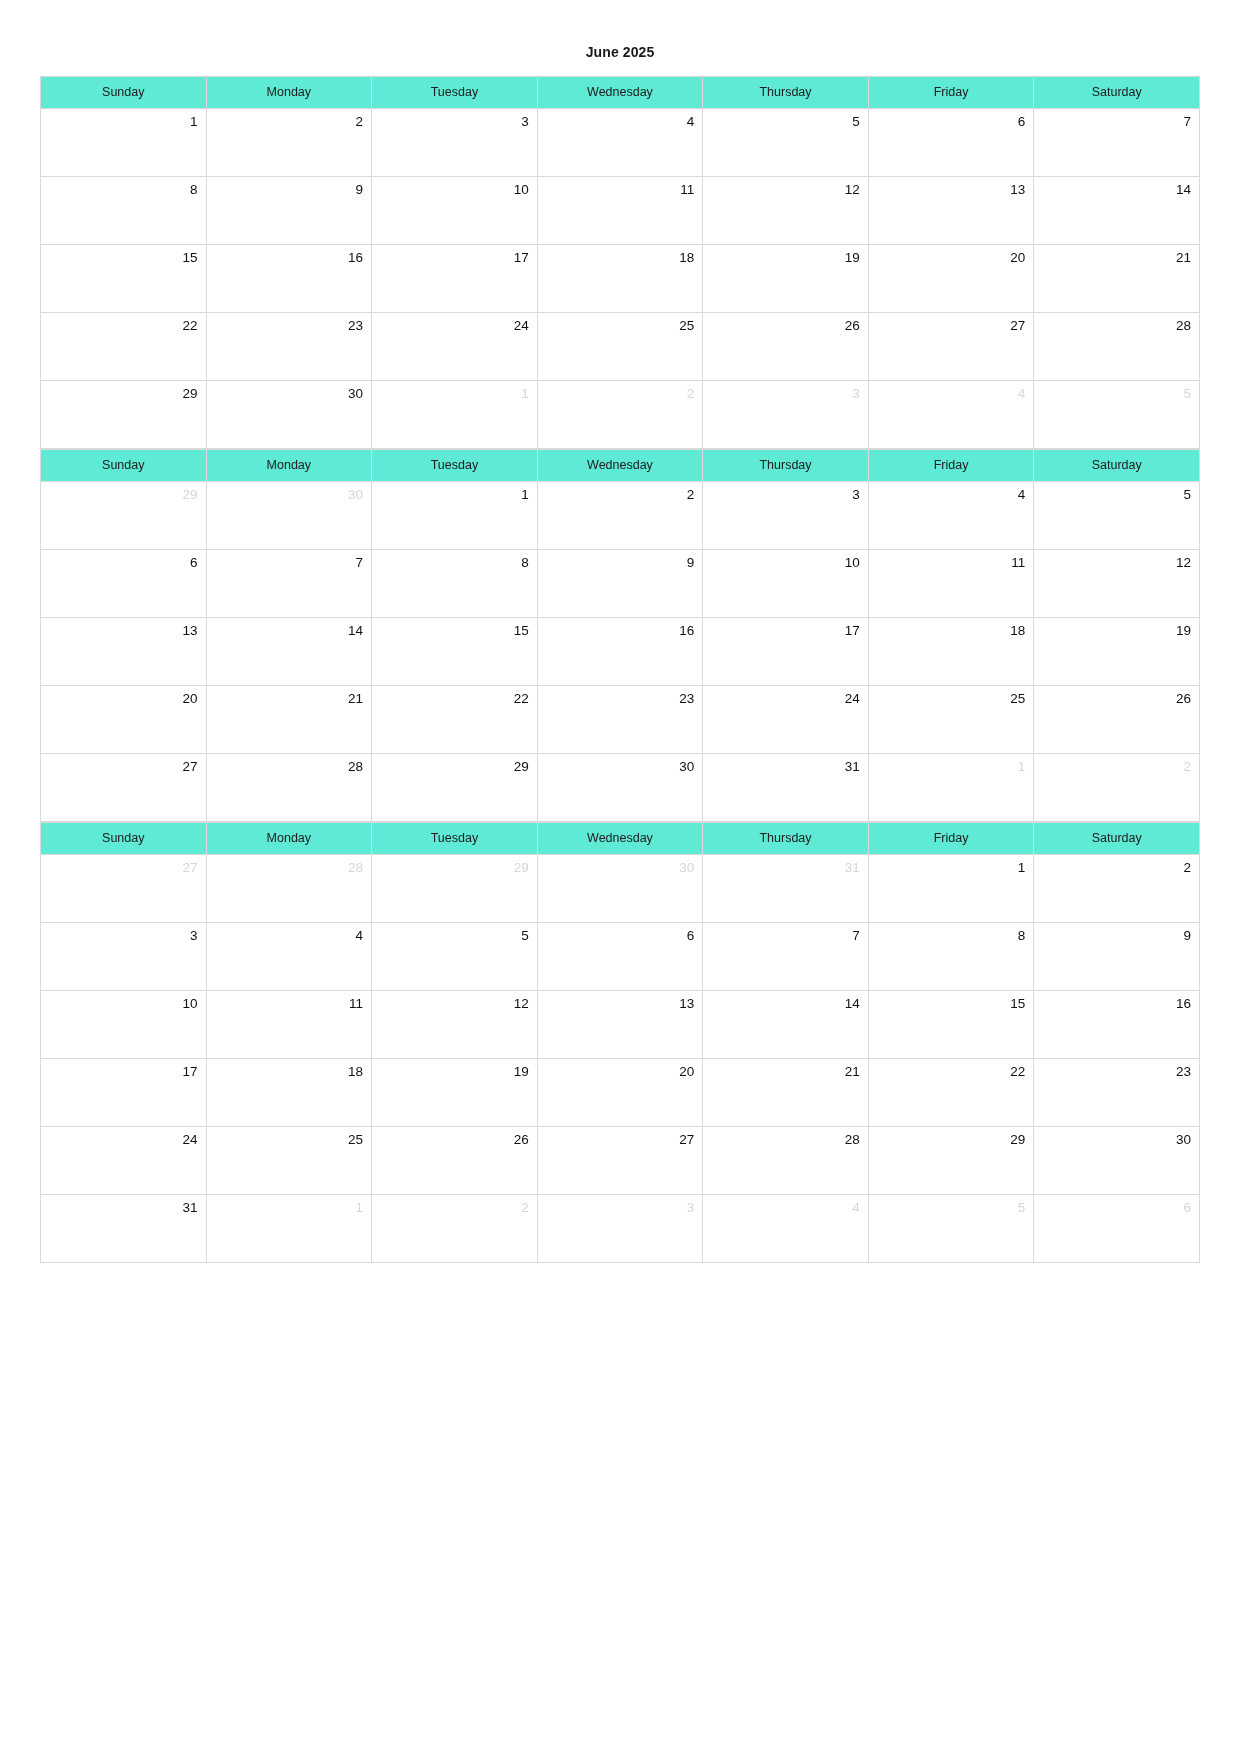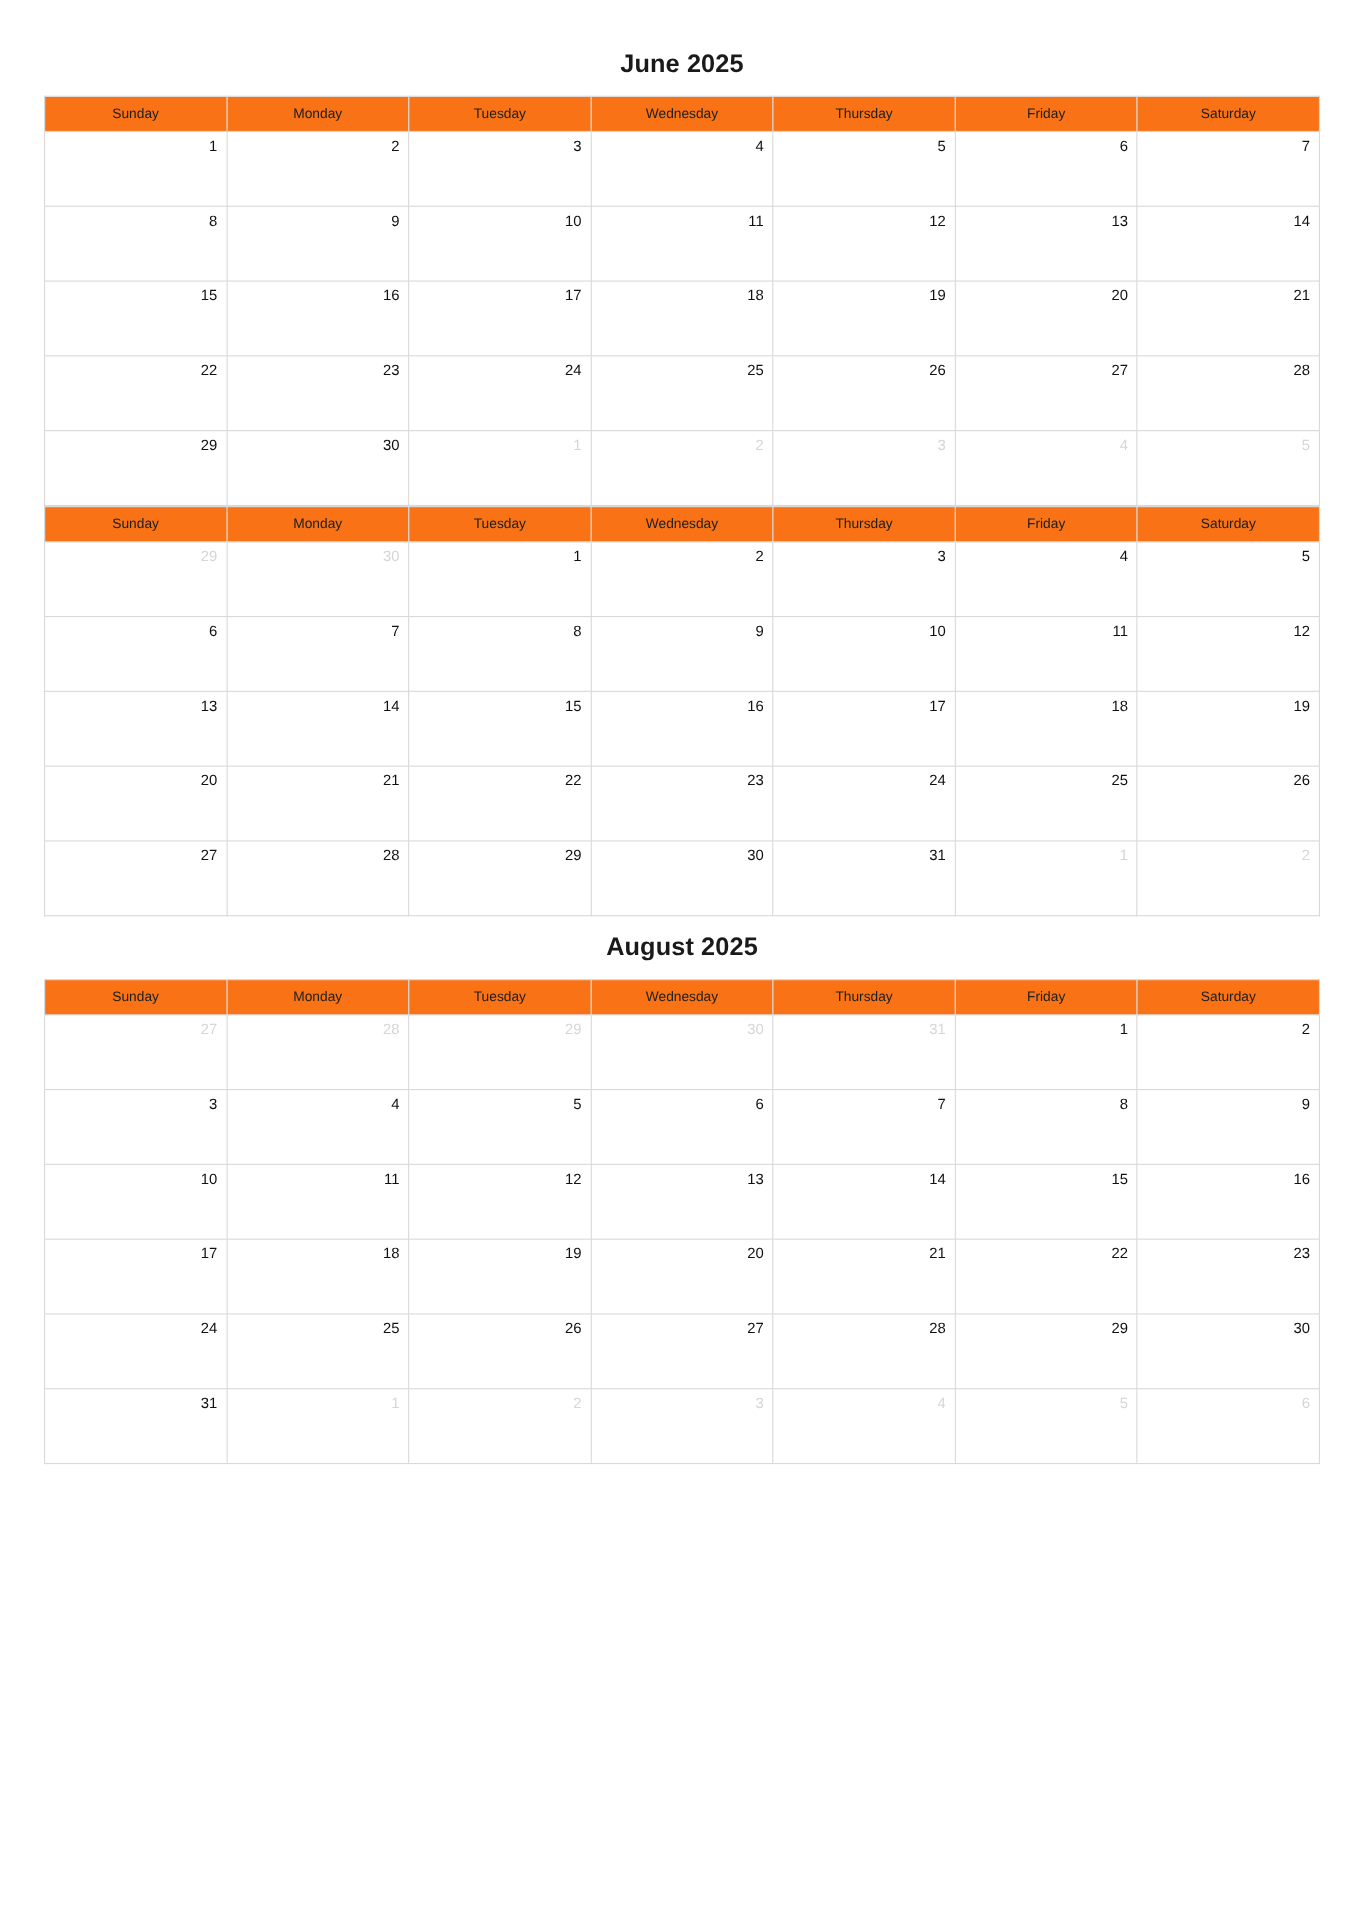--- a/index.html
+++ b/index.html
@@ -19,42 +19,42 @@
     height: 1755px;
     box-sizing: border-box;
     padding: 30px 40px 0 40px;
     position: relative;
   }
   .month-block {
     margin-bottom: 0;
   }
   .month-title {
     text-align: center;
-    font-size: 23px;
+    font-size: 14px;
     font-weight: bold;
     color: #1a1a1a;
     margin: 0;
     padding-top: 14px;
     padding-bottom: 16px;
     letter-spacing: 0.1px;
   }
   .cal-table {
     width: 1160px;
     border-collapse: collapse;
     table-layout: fixed;
     margin: 0 auto;
   }
   .cal-table th {
     font-size: 12.5px;
     font-weight: normal;
     color: #202020;
     text-align: center;
     padding: 6px 0 7px 0;
     border: 1px solid #d9d9d9;
-    background: #f97316;
+    background: #5eead4;
     height: 18px;
   }
   .cal-table td {
     border: 1px solid #d9d9d9;
     height: 62px;
     vertical-align: top;
     text-align: right;
     padding: 5px 8px 0 0;
     font-size: 13.5px;
     color: #111111;
@@ -201,21 +201,20 @@
               <td>29</td>
               <td>30</td>
               <td>31</td>
               <td class="out">1</td>
               <td class="out">2</td>
             </tr>
           </tbody>
         </table>
       </div>
       <div class="month-block">
-        <div class="month-title">August 2025</div>
         <table class="cal-table">
           <thead>
             <tr>
               <th>Sunday</th>
               <th>Monday</th>
               <th>Tuesday</th>
               <th>Wednesday</th>
               <th>Thursday</th>
               <th>Friday</th>
               <th>Saturday</th>

